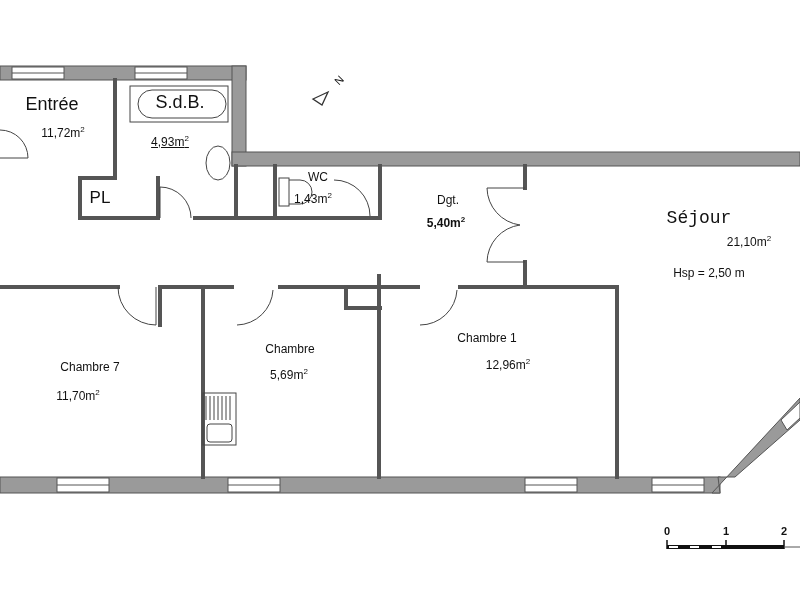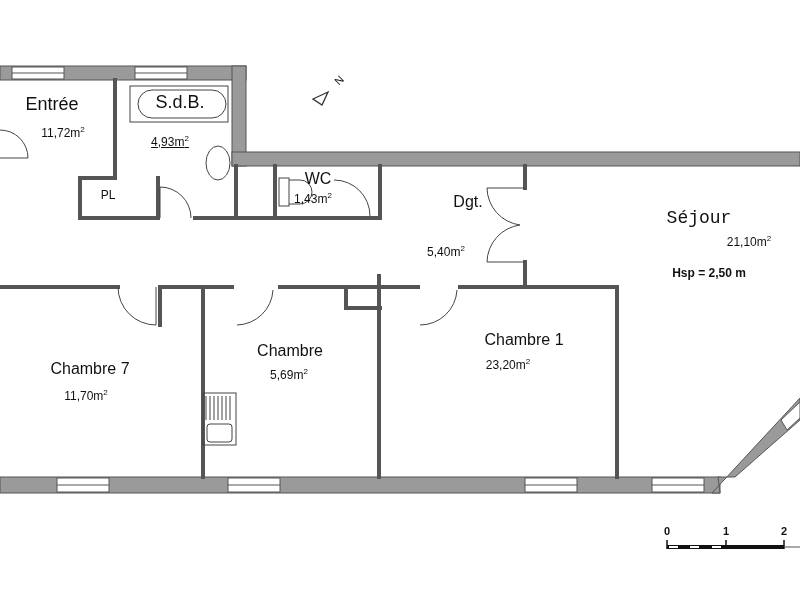--- a/index.html
+++ b/index.html
@@ -1,20 +1,20 @@
 <!DOCTYPE html>
 <html><head>
 <meta charset="utf-8">
 <style>
   html, body { margin:0; padding:0; background:#ffffff; }
   body { width:800px; height:600px; position:relative; overflow:hidden; font-family:"Liberation Sans", sans-serif; color:#111; }
   svg { position:absolute; left:0; top:0; }
   .lbl { position:absolute; white-space:nowrap; text-align:center; transform:translateX(-50%); }
   .name { font-size:18px; }
-  .name-sm { font-size:16px; }
+  .name-sm { font-size:12px; }
   .area { font-size:12px; }
   .area sup { font-size:8px; }
   .hsp { font-size:12px; }
   .scale-num { position:absolute; font-size:11px; font-weight:bold; transform:translateX(-50%); }
 </style>
 </head>
 <body>
 
 <svg width="800" height="600" viewBox="0 0 800 600">
   <g fill="#9a9a9a" stroke="#555" stroke-width="1">
@@ -120,43 +120,43 @@
 
 <div>
   <span class="lbl name" style="left:52px;top:94px;">Entrée</span>
   <span class="lbl area" style="left:54px;top:125px;margin-left:9px;"><span>11,72m</span><sup>2</sup></span>
 </div>
 <div>
   <span class="lbl name" style="left:180px;top:92px;">S.d.B.</span>
   <span class="lbl area" style="left:170px;top:134px;text-decoration:underline;"><span>4,93m</span><sup>2</sup></span>
 </div>
 <div>
-  <span class="lbl" style="left:108px;top:188px;font-size:12px;">PL</span>
+  <span class="lbl" style="left:100px;top:188px;font-size:17px;">PL</span>
 </div>
 <div>
   <span class="lbl name-sm" style="left:318px;top:170px;">WC</span>
   <span class="lbl area" style="left:313px;top:191px;"><span>1,43m</span><sup>2</sup></span>
 </div>
 <div>
-  <span class="lbl name-sm" style="left:448px;top:193px;margin-left:20px;">Dgt.</span>
-  <span class="lbl area" style="left:446px;top:244px;"><span>5,40m</span><sup>2</sup></span>
+  <span class="lbl name-sm" style="left:448px;top:193px;">Dgt.</span>
+  <span class="lbl area" style="left:446px;top:215px;font-weight:bold;"><span>5,40m</span><sup>2</sup></span>
 </div>
 <div>
   <span class="lbl name" style="left:699px;top:208px;font-family:Liberation Mono, monospace;">Séjour</span>
   <span class="lbl area" style="left:703px;top:234px;margin-left:46px;"><span>21,10m</span><sup>2</sup></span>
-  <span class="lbl hsp" style="left:709px;top:266px;font-weight:bold;">Hsp = 2,50 m</span>
+  <span class="lbl hsp" style="left:709px;top:266px;">Hsp = 2,50 m</span>
 </div>
 <div>
   <span class="lbl name-sm" style="left:90px;top:360px;">Chambre 7</span>
-  <span class="lbl area" style="left:86px;top:388px;"><span>11,70m</span><sup>2</sup></span>
+  <span class="lbl area" style="left:78px;top:388px;"><span>11,70m</span><sup>2</sup></span>
 </div>
 <div>
   <span class="lbl name-sm" style="left:290px;top:342px;">Chambre</span>
   <span class="lbl area" style="left:289px;top:367px;"><span>5,69m</span><sup>2</sup></span>
 </div>
 <div>
-  <span class="lbl name-sm" style="left:524px;top:331px;">Chambre 1</span>
-  <span class="lbl area" style="left:508px;top:357px;"><span>23,20m</span><sup>2</sup></span>
+  <span class="lbl name-sm" style="left:487px;top:331px;">Chambre 1</span>
+  <span class="lbl area" style="left:508px;top:357px;"><span>12,96m</span><sup>2</sup></span>
 </div>
 
 <span class="scale-num" style="left:667px;top:525px;">0</span>
 <span class="scale-num" style="left:726px;top:525px;">1</span>
 <span class="scale-num" style="left:784px;top:525px;">2</span>
 
 </body></html>

